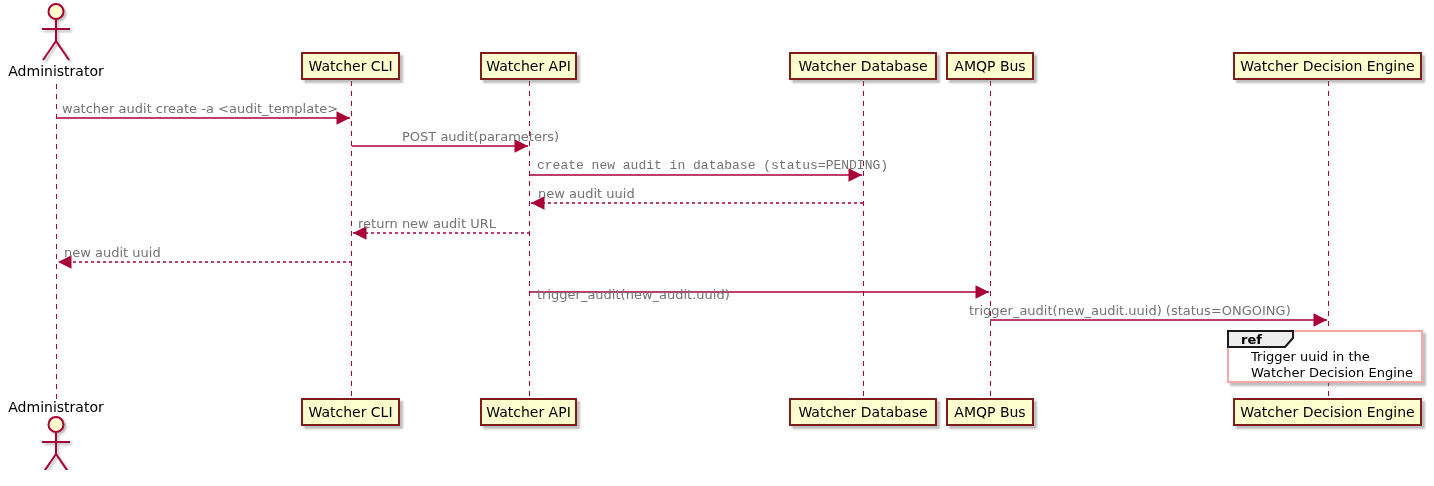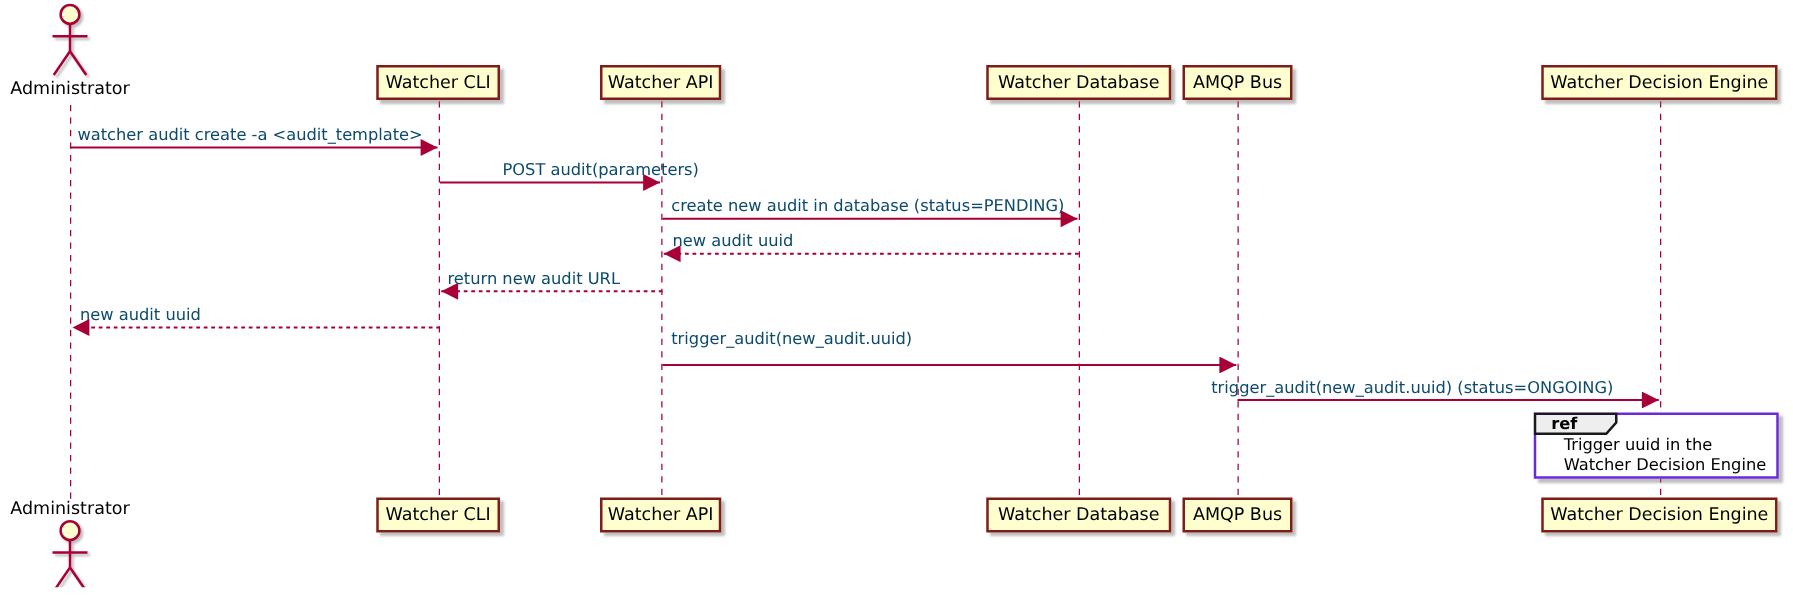--- a/index.html
+++ b/index.html
@@ -17,25 +17,25 @@
     font-size:14px; white-space:nowrap; z-index:2;
   }
   .actor-label {
     position:absolute; width:112px; text-align:center;
     font-size:14px; z-index:2; white-space:nowrap;
   }
   .actor-figure { position:absolute; z-index:2;
     filter:drop-shadow(2px 2px 1px rgba(120,120,120,.5)); }
   .msg-label {
     position:absolute; font-size:13px; white-space:nowrap; z-index:2;
-    color:#0c4a6e;
+    color:#737373;
   }
   .ref-box {
     position:absolute; left:1227px; top:330px; width:196px; height:53px;
-    box-sizing:border-box; background:#ffffff; border:2px solid #6d28d9;
+    box-sizing:border-box; background:#ffffff; border:2px solid #fca5a5;
     box-shadow:3px 3px 2px rgba(110,110,110,.45); z-index:3;
   }
   .ref-pentagon { position:absolute; left:-2px; top:-2px; }
   .ref-keyword {
     position:absolute; left:12px; top:0px; font-size:13px; font-weight:bold;
   }
   .ref-line1 { position:absolute; left:22px; top:17px; font-size:13px; white-space:nowrap; }
   .ref-line2 { position:absolute; left:22px; top:33px; font-size:13px; white-space:nowrap; }
 </style>
 </head>
@@ -100,25 +100,25 @@
   <div class="participant-box" style="left:1233px; top:52px; width:189px;">Watcher Decision Engine</div>
 
   <div class="participant-box" style="left:301px; top:398px; width:99px;">Watcher CLI</div>
   <div class="participant-box" style="left:480px; top:398px; width:97px;">Watcher API</div>
   <div class="participant-box" style="left:789px; top:398px; width:148px;">Watcher Database</div>
   <div class="participant-box" style="left:946px; top:398px; width:88px;">AMQP Bus</div>
   <div class="participant-box" style="left:1233px; top:398px; width:189px;">Watcher Decision Engine</div>
 
   <div class="msg-label" style="left:62px;  top:101px;">watcher audit create -a &lt;audit_template&gt;</div>
   <div class="msg-label" style="left:358px; top:129px;margin-left:44px;">POST audit(parameters)</div>
-  <div class="msg-label" style="left:537px; top:158px;">create new audit in database (status=PENDING)</div>
+  <div class="msg-label" style="left:537px; top:158px;font-family:Liberation Mono, monospace;">create new audit in database (status=PENDING)</div>
   <div class="msg-label" style="left:538px; top:186px;">new audit uuid</div>
   <div class="msg-label" style="left:358px; top:216px;">return new audit URL</div>
   <div class="msg-label" style="left:64px;  top:245px;">new audit uuid</div>
-  <div class="msg-label" style="left:537px; top:264px;">trigger_audit(new_audit.uuid)</div>
+  <div class="msg-label" style="left:537px; top:287px;">trigger_audit(new_audit.uuid)</div>
   <div class="msg-label" style="left:969px; top:303px;">trigger_audit(new_audit.uuid) (status=ONGOING)</div>
 
   <div class="ref-box">
     <svg class="ref-pentagon" width="74" height="19">
       <path d="M1,1 H66 V8 L58,17 H1 Z" fill="#EEEEEE" stroke="#1a1a1a" stroke-width="2"></path>
     </svg>
     <div class="ref-keyword">ref</div>
     <div class="ref-line1">Trigger uuid in the</div>
     <div class="ref-line2">Watcher Decision Engine</div>
   </div>

